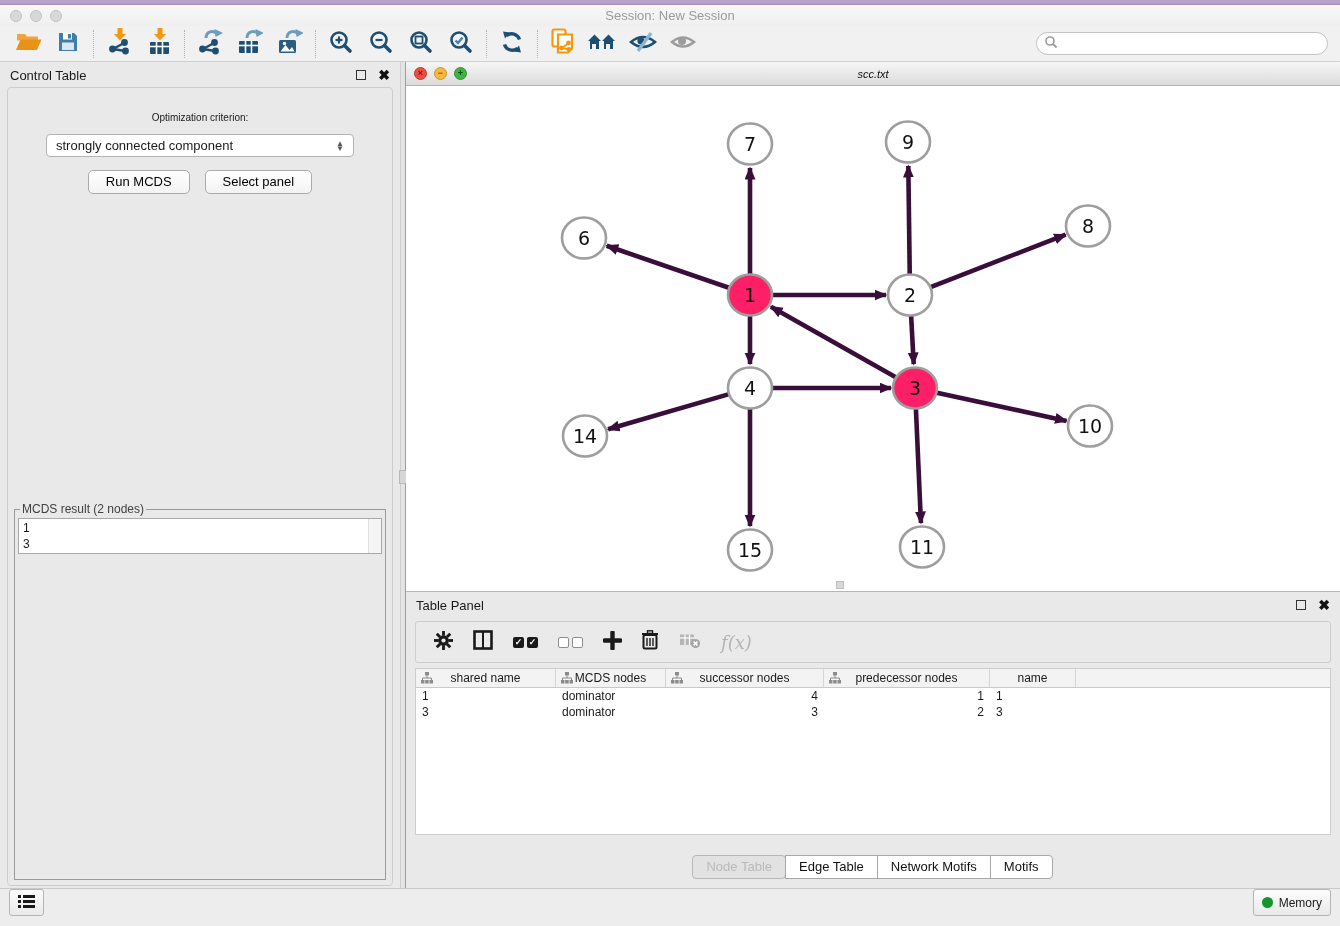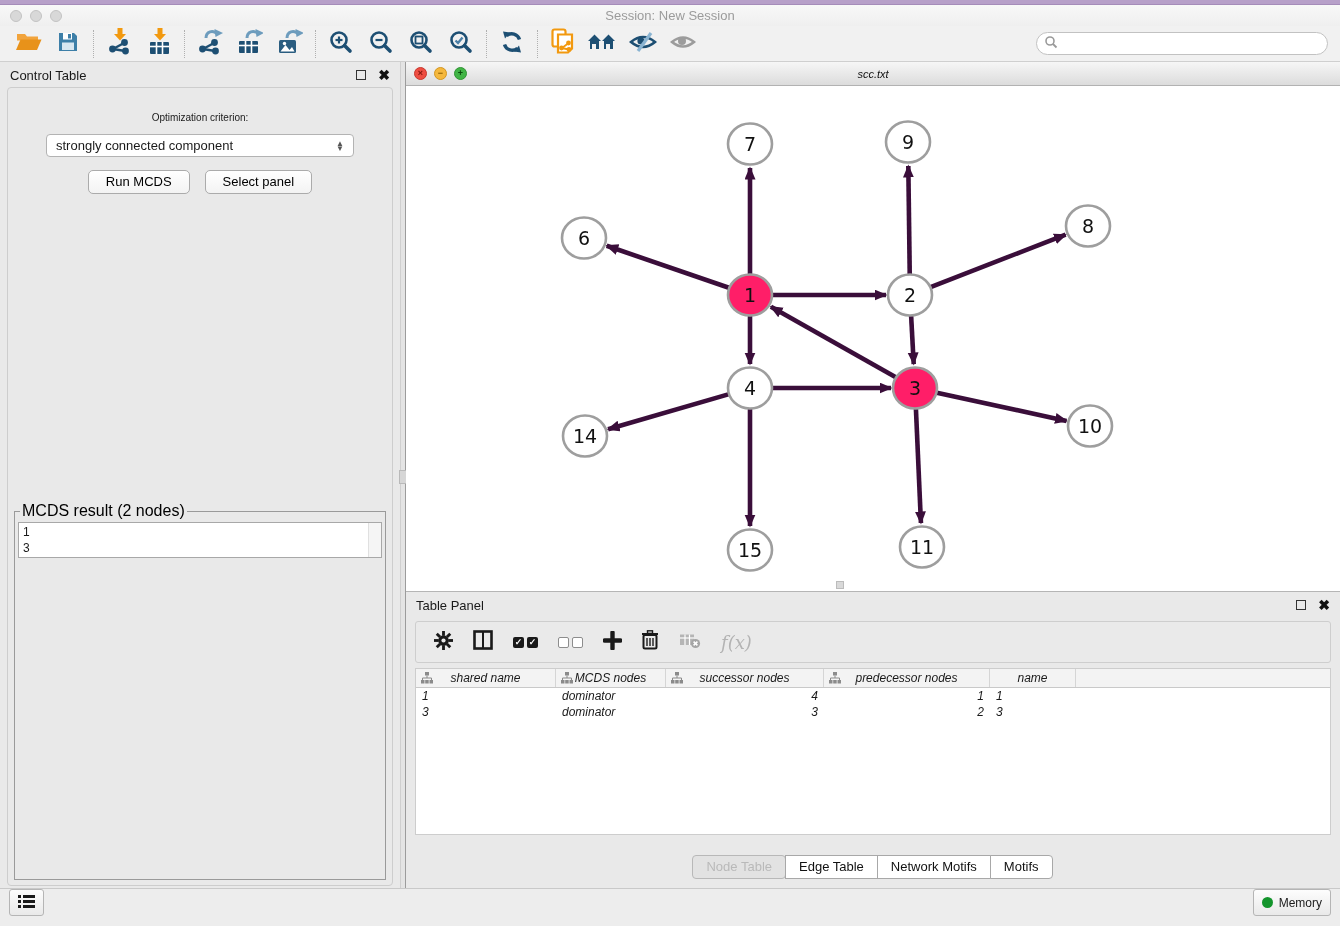--- a/index.html
+++ b/index.html
@@ -35,21 +35,21 @@
   .seg-tab.last  { border-radius:0 4px 4px 0; }
   .seg-tab.active { background:#ededed; color:#bdbdbd; border-color:#b8b8b8; border-radius:4px; }
   .cp-body { margin:0 7px 2px; background:#e9e9e9; border:1px solid #cdcdcd; border-radius:4px; flex:1; display:flex; flex-direction:column; align-items:center; padding-top:24px; margin-top:-1px; }
   .opt-label { font-size:10px; }
   .criterion-select { margin-top:11px; width:308px; height:23px; background:#fff; border:1px solid #b3b3b3; border-radius:4px; display:flex; align-items:center; padding:0 9px; font-size:13px; }
   .criterion-select .sel-text { flex:1; }
   .stepper { display:flex; flex-direction:column; align-items:center; line-height:5px; font-size:8px; color:#555; }
   .cp-buttons { display:flex; gap:15px; margin-top:13px; }
   .cp-btn { background:linear-gradient(#ffffff,#f3f3f3); border:1px solid #ababab; border-radius:5px; padding:3px 17px 4px; font-size:13px; cursor:default; }
   .result-fieldset { margin-top:auto; margin-bottom:5px; width:372px; height:378px; border:1px solid #9a9a9a; padding:2px 3px 3px; }
-  .result-fieldset legend { font-size:16px; padding:0 2px; margin-left:2px; color:#000000; }
+  .result-fieldset legend { font-size:12px; padding:0 2px; margin-left:2px; color:#404040; }
   .result-text { background:#fff; border:1px solid #a8a8a8; width:100%; height:100%; font-size:12px; padding:1px 4px; position:relative; overflow:hidden; }
   .result-line { line-height:16px; }
   .result-scroll { position:absolute; top:0; right:0; width:13px; height:100%; background:#f5f5f5; border-left:1px solid #e0e0e0; }
 
   
   .v-splitter { width:6px; background:#e4e4e4; border-left:1px solid #cfcfcf; border-right:1px solid #9c9c9c; position:relative; }
   .v-splitter .handle { position:absolute; top:408px; left:-2px; width:8px; height:14px; background:#d6d6d6; border:1px solid #b9b9b9; }
 
   
   .right-col { flex:1; display:flex; flex-direction:column; }
@@ -69,21 +69,21 @@
 
   
   .table-panel { flex:1; background:#e9e9e9; display:flex; flex-direction:column; }
   .tp-toolbar { margin:3px 9px 0; background:#eaeaea; border:1px solid #cecece; border-radius:3px; height:42px; display:flex; align-items:center; gap:20px; padding:0 18px; }
   .tp-tool { display:flex; align-items:center; justify-content:center; cursor:default; }
   .fx-label { font-family:"DejaVu Serif", serif; font-style:italic; font-size:18px; color:#b3b3b3; }
   .check-pair { display:flex; gap:3px; }
   .cb { width:11px; height:11px; border-radius:2px; }
   .cb.checked { background:#1a1a1a; color:#fff; font-size:9px; font-weight:bold; display:flex; align-items:center; justify-content:center; }
   .cb.empty { border:1.5px solid #8d8d8d; background:#fff; }
-  .tp-table-wrap { margin:5px 9px 0; background:#fff; border:1px solid #cdcdcd; flex:1; overflow:hidden; position:relative;font-style:italic; }
+  .tp-table-wrap { margin:5px 9px 0; background:#fff; border:1px solid #cdcdcd; flex:1; overflow:hidden; position:relative; }
   .tp-header-row { display:flex; height:19px; background:#f3f3f3; border-bottom:1px solid #c9c9c9; }
   .tp-hcell { position:relative; border-right:1px solid #d5d5d5; font-size:12px; display:flex; align-items:center; justify-content:center; }
   .tp-hcell .hicon { position:absolute; left:5px; top:3px; }
   .tp-row { display:flex; height:16px; }
   .tp-cell { font-size:12px; line-height:16px; padding:0 6px; white-space:nowrap; overflow:hidden; }
   .tp-tabs { display:flex; justify-content:center; padding:20px 0 9px; }
   .tp-tabs .seg-tab.active { background:#e2e2e2; color:#b9b9b9; }
 
   
   .status-bar { height:38px; background:#ededed; border-top:1px solid #c9c9c9; display:flex; padding:0 9px; }

